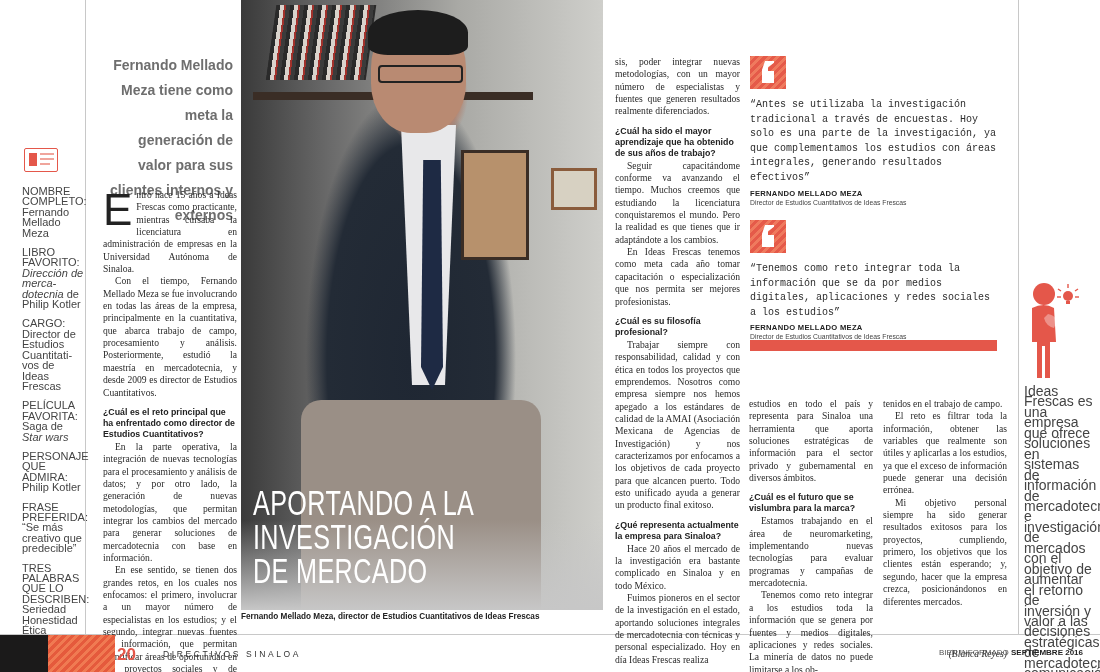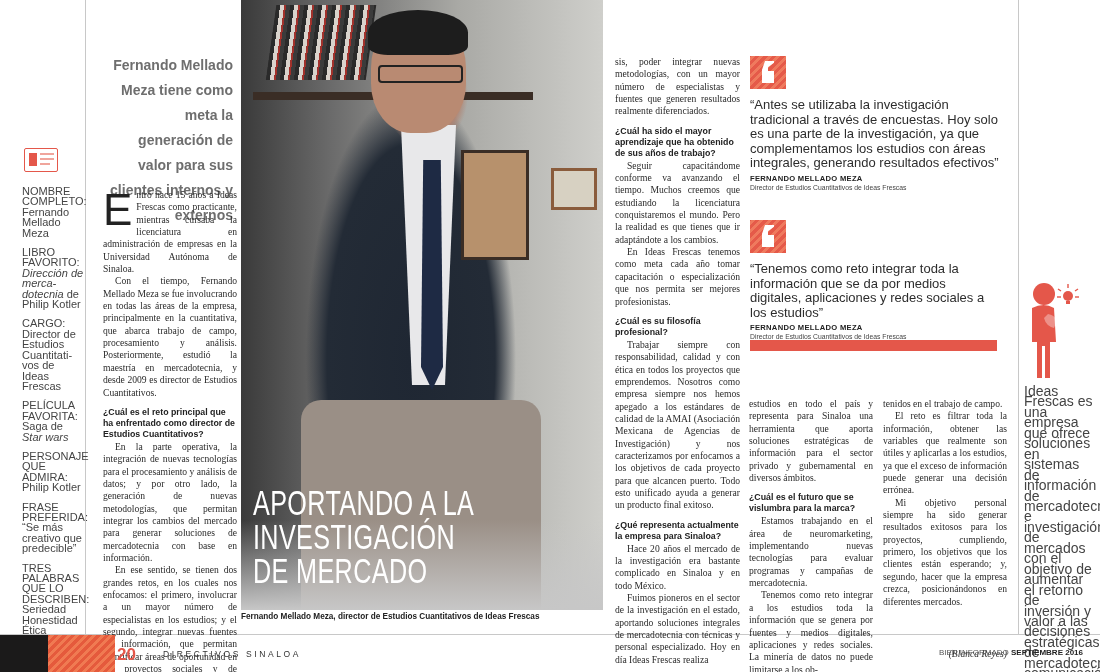--- a/index.html
+++ b/index.html
@@ -49,21 +49,21 @@
   .photo .floor { position: absolute; left: 0; bottom: 0; width: 100%; height: 90px; background: linear-gradient(180deg, rgba(200,200,200,0) 0%, #c7c7c7 100%); }
   .headline { position: absolute; left: 12px; top: 486px; color: #fff; font-family: "Liberation Sans", sans-serif; font-size: 35px; line-height: 34px; letter-spacing: 0.5px; transform: scaleX(0.72); transform-origin: left top; white-space: nowrap; font-weight: normal; }
   .headline span { display: block; }
   .caption { position: absolute; left: 241px; top: 612px; font-family: "Liberation Sans", sans-serif; font-size: 8.2px; font-weight: bold; color: #222; white-space: nowrap; }
 
   
   .quote { position: absolute; left: 750px; width: 250px; }
   .quote-icon { width: 36px; height: 33px; position: relative; margin-bottom: 9px;
     background: repeating-linear-gradient(-45deg, #e55a49 0 3px, #ef7a5e 3px 6px); }
   .quote-icon .mark { position: absolute; left: 9px; top: 5px; width: 15px; height: 22px; background: #fff; clip-path: polygon(40% 0,100% 0,100% 8%,60% 28%,60% 45%,100% 45%,100% 100%,20% 100%,20% 40%); }
-  .quote-text { font-family: Liberation Sans, sans-serif; font-size: 13px; line-height: 14.6px; color: #2d2d2d; }
+  .quote-text { font-family: Liberation Mono, monospace; font-size: 10px; line-height: 14.6px; color: #2d2d2d; }
   .quote-author { font-family: "Liberation Sans", sans-serif; font-weight: bold; font-size: 7.6px; letter-spacing: 0.3px; margin-top: 3px; color: #222; }
   .quote-role { font-family: "Liberation Sans", sans-serif; font-size: 6.8px; color: #444; margin-top: 1px; }
   .red-bar { position: absolute; left: 750px; top: 340px; width: 247px; height: 11px; background: #e4574a; }
 
   
   .sidebar-right { position: absolute; left: 1024px; top: 280px; width: 72px; }
   .person-icon { width: 58px; height: 100px; position: relative; margin-bottom: 6px; }
   .sidebar-text { font-family: "Liberation Sans", sans-serif; font-size: 14px; line-height: 10.45px; color: #444; }
   .sidebar-text i { font-style: italic; }
 

